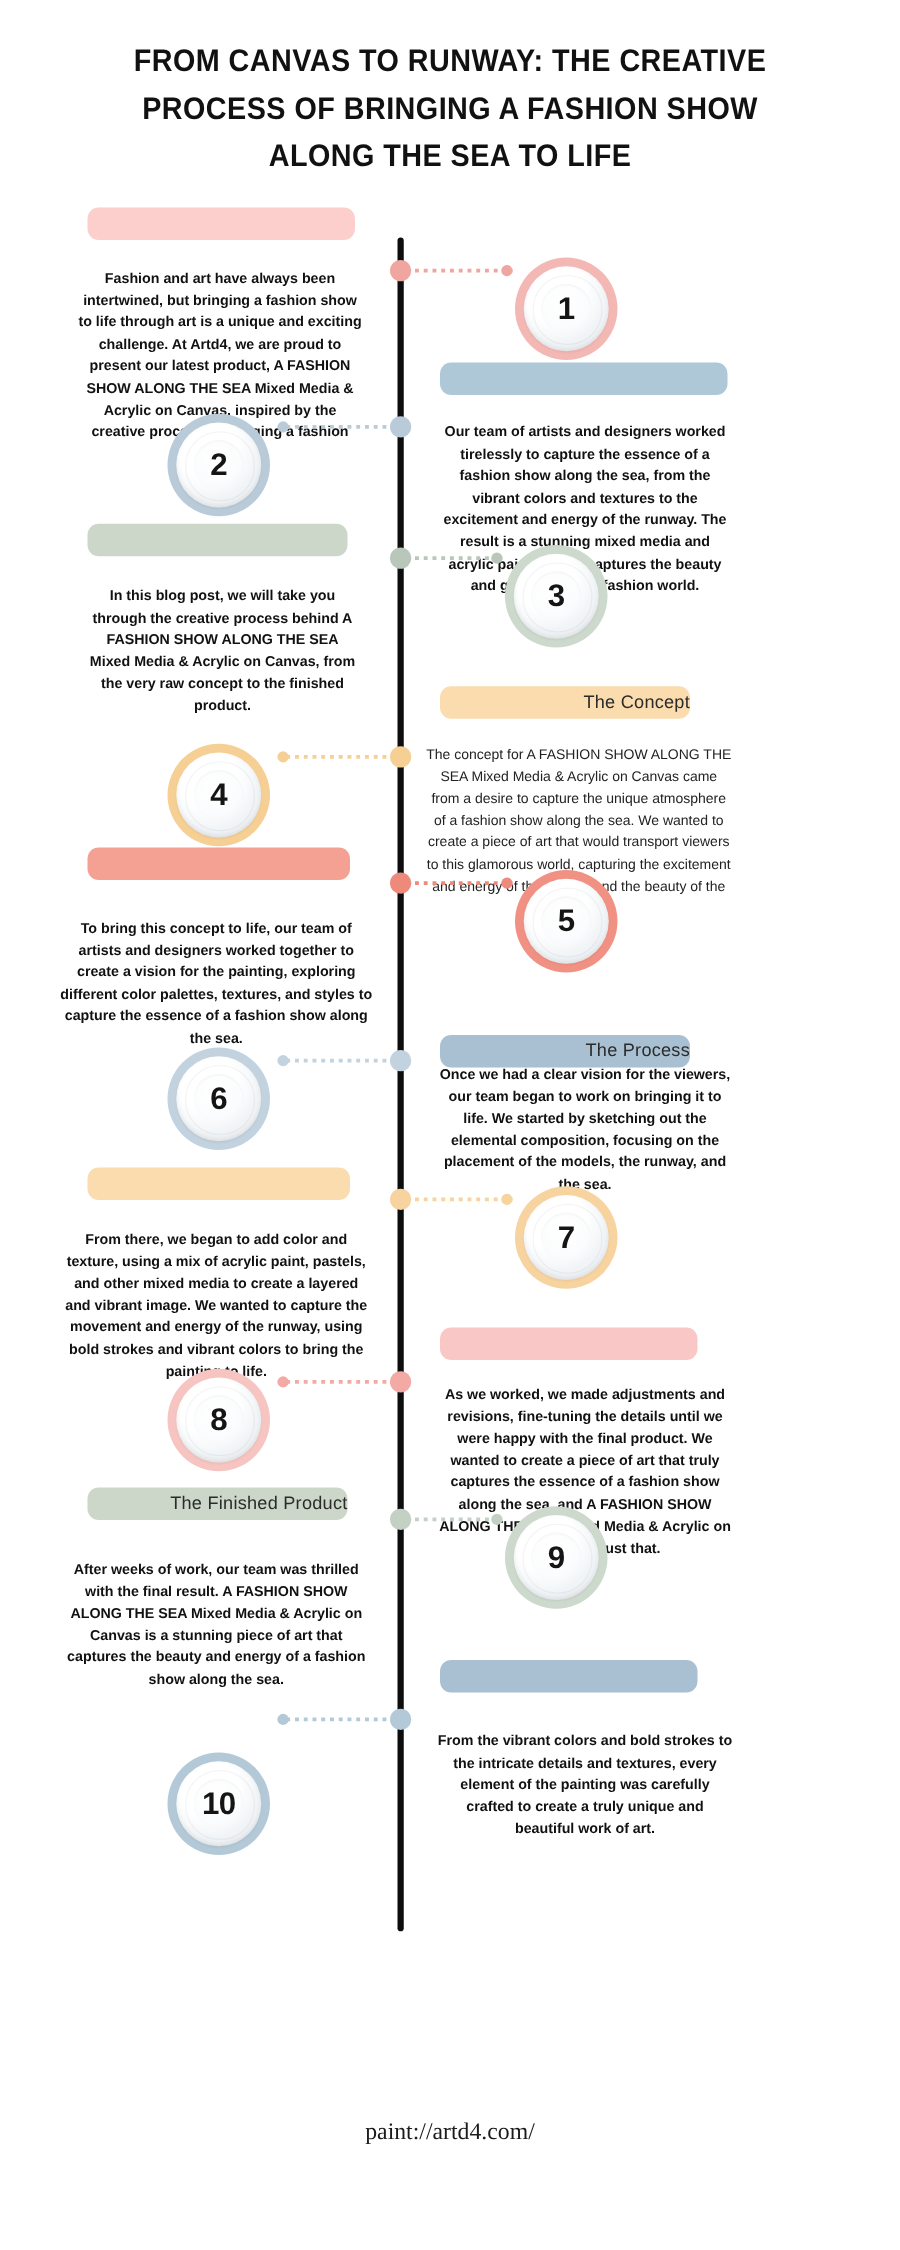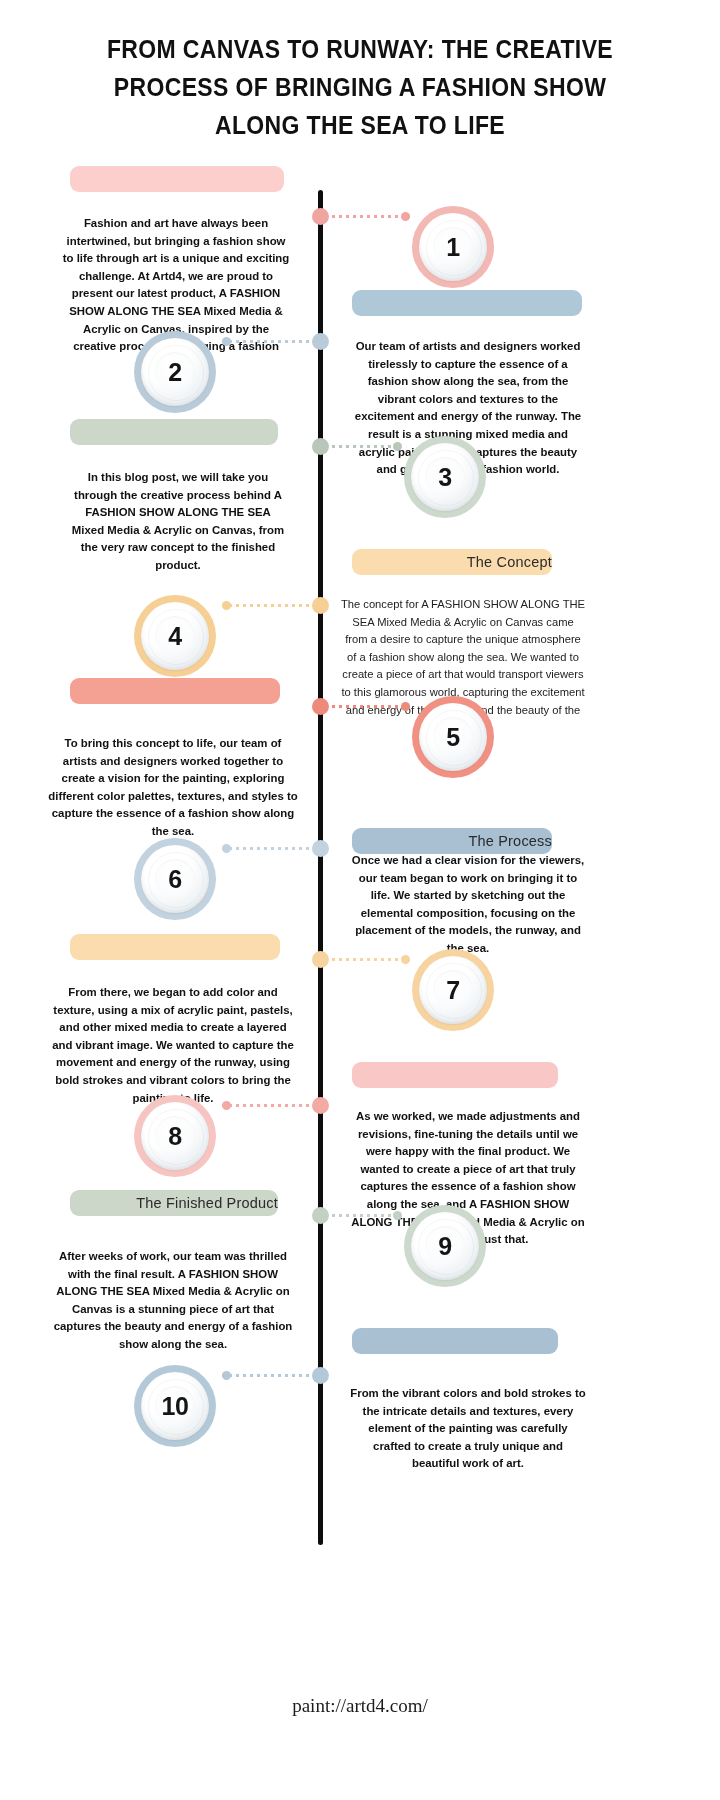--- a/index.html
+++ b/index.html
@@ -241,21 +241,21 @@
       <div class="conn" style="left: 332px; top: 1212px; width: 70px;">
         <div class="dash" style="background-image: linear-gradient(to right, rgb(195, 208, 196) 0px, rgb(195, 208, 196) 3px, rgba(0, 0, 0, 0) 3px, rgba(0, 0, 0, 0) 7px);"></div>
         <div class="cap" style="background: rgb(195, 208, 196); right: 0px;"></div>
       </div>
     </div>
     <div class="row">
       <div class="bar" style="left: 352px; top: 1328px; width: 206px; background: rgb(168, 192, 210);">
         <span class="bar-label"></span>
       </div>
       <div class="para" style="left: 350px; top: 1385px; width: 236px;">From the vibrant colors and bold strokes to the intricate details and textures, every element of the painting was carefully crafted to create a truly unique and beautiful work of art.</div>
-      <div class="medal" style="left: 134px; top: 1365px; text-decoration: underline;">
+      <div class="medal" style="left: 134px; top: 1402px; text-decoration: underline;">
         <div class="ring" style="background: rgb(180, 201, 216);"></div>
         <div class="disc"></div>
         <div class="num">10</div>
       </div>
       <div class="node" style="background: rgb(180, 201, 216); top: 1367px; left: 312px;"></div>
       <div class="conn" style="left: 222px; top: 1372px; width: 96px;">
         <div class="dash" style="background-image: linear-gradient(to right, rgb(180, 201, 216) 0px, rgb(180, 201, 216) 3px, rgba(0, 0, 0, 0) 3px, rgba(0, 0, 0, 0) 7px);"></div>
         <div class="cap" style="background: rgb(180, 201, 216); left: 0px;"></div>
       </div>
     </div>

